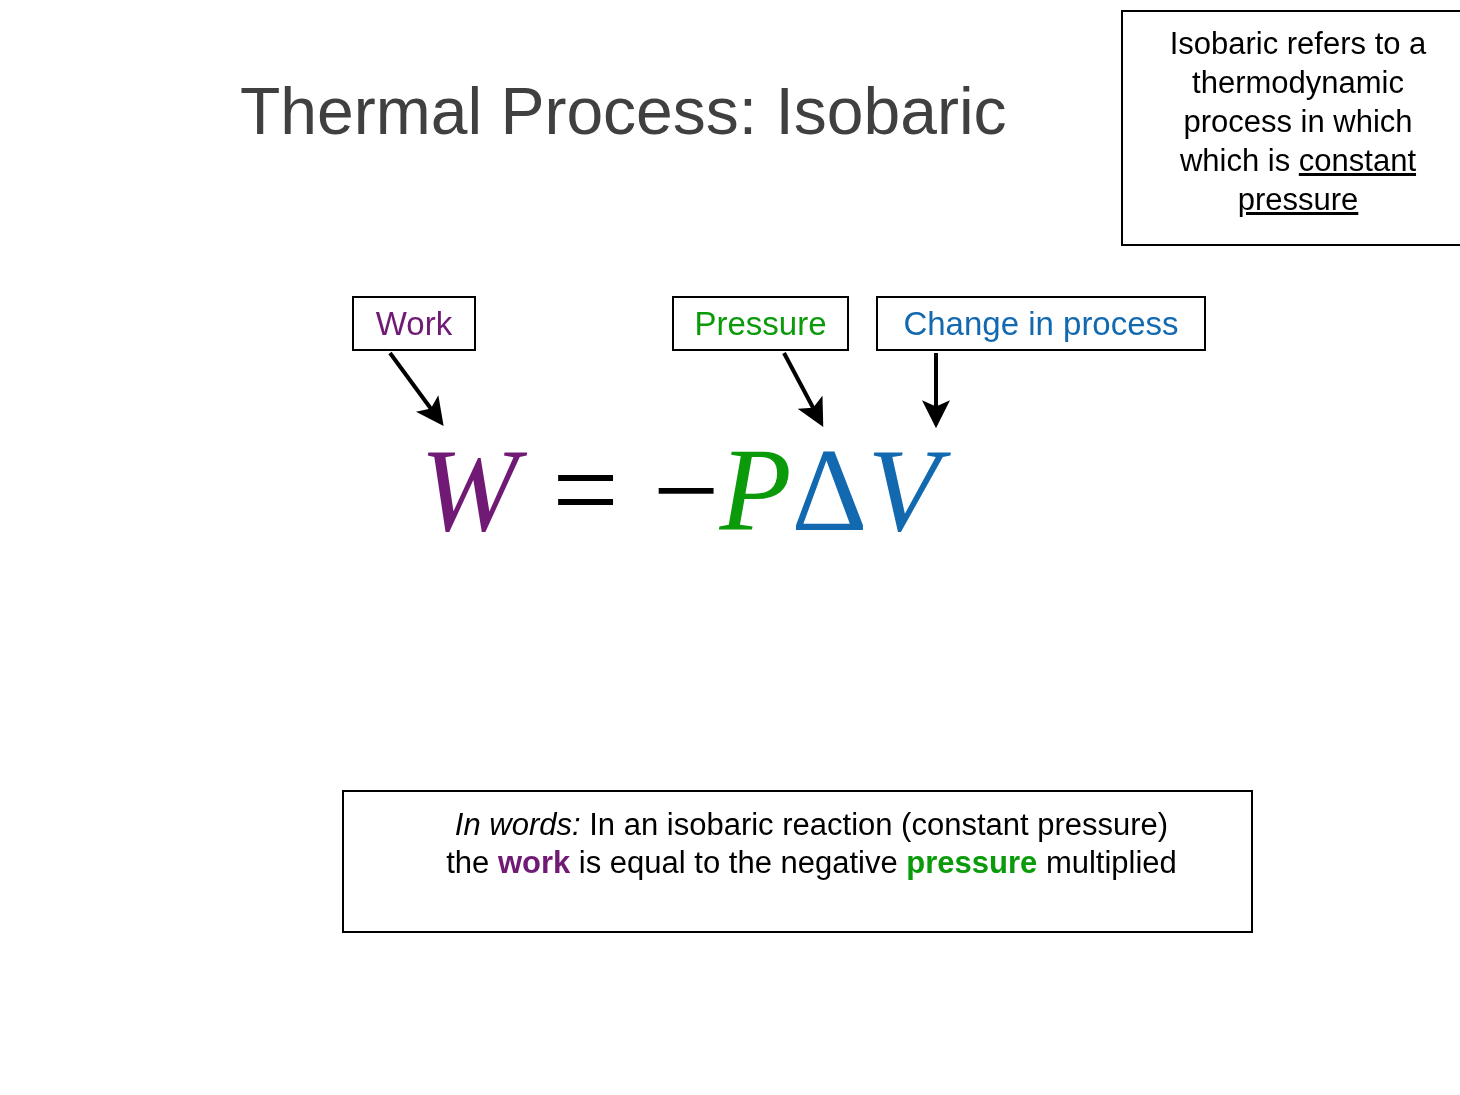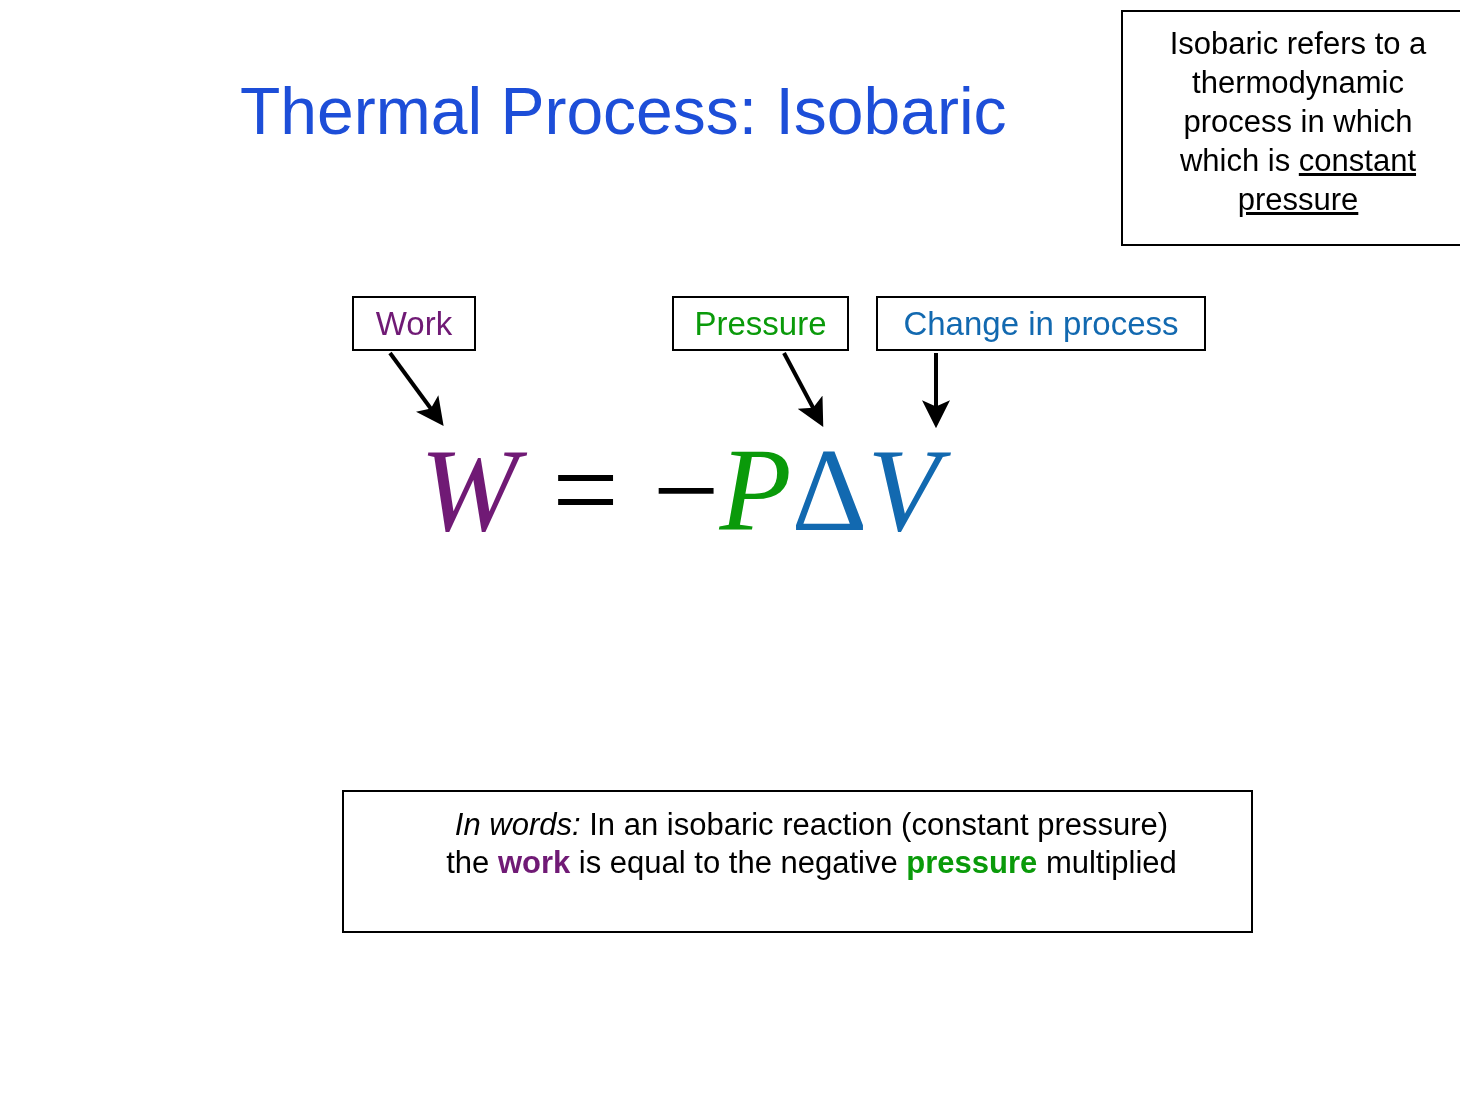--- a/index.html
+++ b/index.html
@@ -19,21 +19,21 @@
 
   
   #slide-title {
     position: absolute;
     left: 240px;
     top: 72px;
     width: 870px;
     font-size: 66px;
     line-height: 78px;
     font-weight: normal;
-    color: #1d4ed8;
+    color: #404040;
     white-space: nowrap;
   }
 
   
   .callout {
     position: absolute;
     box-sizing: border-box;
     border: 2px solid #000000;
     background: #ffffff;
     text-align: center;

